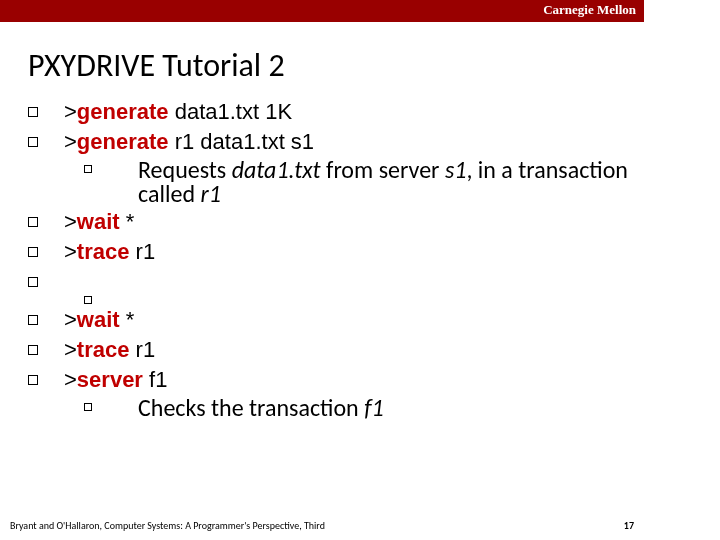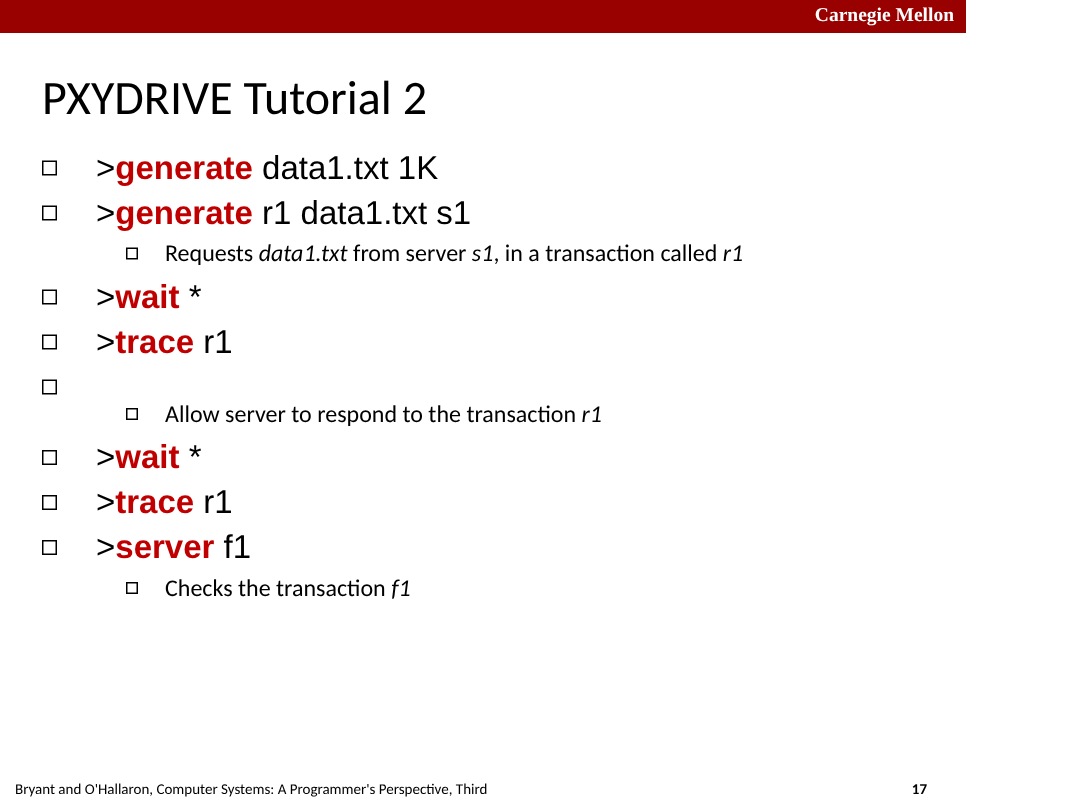--- a/index.html
+++ b/index.html
@@ -9,23 +9,23 @@
   .brand { position: absolute; right: 8px; top: 2px; color: #fff; font-weight: bold; font-size: 13px; font-family: "Times New Roman", serif; }
   .title { position: absolute; left: 28px; top: 46px; font-size: 32px; font-weight: normal; }
   .title .sc { font-variant: small-caps; }
   .body { position: absolute; left: 28px; top: 98px; width: 660px; }
   .item { display: flex; align-items: flex-start; margin-bottom: 2px; }
   .item.level1 { margin-left: 0; }
   .bullet1 { width: 10px; height: 10px; border: 1px solid #000; margin-top: 9px; margin-right: 26px; flex: 0 0 auto; }
   .item.level2 { margin-left: 56px; }
   .bullet2 { width: 8px; height: 8px; border: 1px solid #000; margin-top: 7px; margin-right: 18px; flex: 0 0 auto; }
   .txt1 { font-family: Liberation Sans, sans-serif; font-size: 22px; line-height: 28px; }
-  .txt2 { font-size: 16px; line-height: 24px; }
+  .txt2 { font-size: 24px; line-height: 24px; margin-left: 28px; }
   .kw { color: #c00000; font-weight: bold; }
-  .footer { position: absolute; left: 10px; bottom: 8px; right: 26px; display: flex; justify-content: space-between; align-items: flex-start; }
+  .footer { position: absolute; left: 10px; bottom: 8px; right: 10px; display: flex; justify-content: space-between; align-items: flex-start; }
   .footer-text { font-size: 10px; }
   .pagenum { font-size: 10px; font-weight: bold; }
   em { font-style: italic; }
 </style>
 </head>
 <body>
 
 <div class="slide">
   <div class="topbar">
     <div class="brand">Carnegie Mellon</div>
@@ -54,21 +54,20 @@
       </div>
       <div class="item level1">
         <div class="bullet1"></div>
         <div class="txt1"><span>&gt;</span><span class="kw">trace</span><span> r1</span></div>
       </div>
       <div class="item level1">
         <div class="bullet1"></div>
       </div>
       <div class="item level2">
         <div class="bullet2"></div>
-        <div class="txt2"><span>Allow server to respond to the transaction </span><em>r1</em></div>
       </div>
       <div class="item level1">
         <div class="bullet1"></div>
         <div class="txt1"><span>&gt;</span><span class="kw">wait</span><span> *</span></div>
       </div>
       <div class="item level1">
         <div class="bullet1"></div>
         <div class="txt1"><span>&gt;</span><span class="kw">trace</span><span> r1</span></div>
       </div>
       <div class="item level1">

